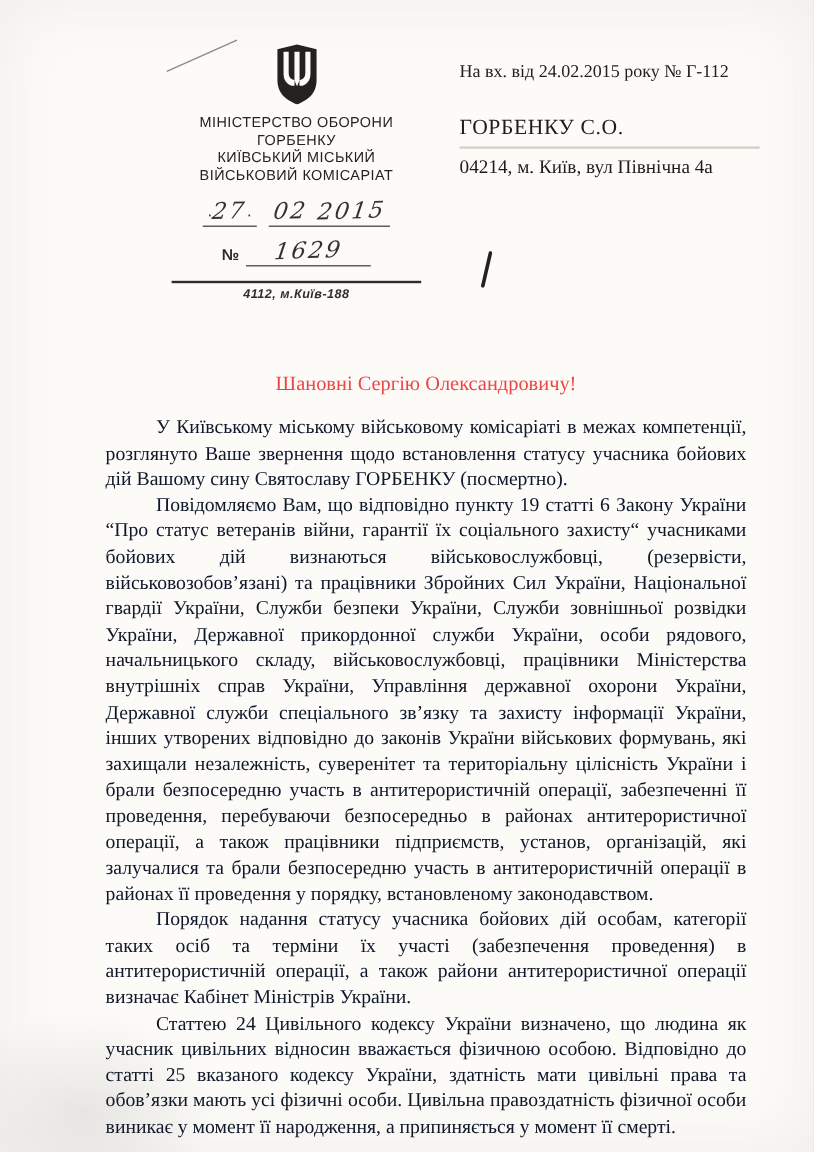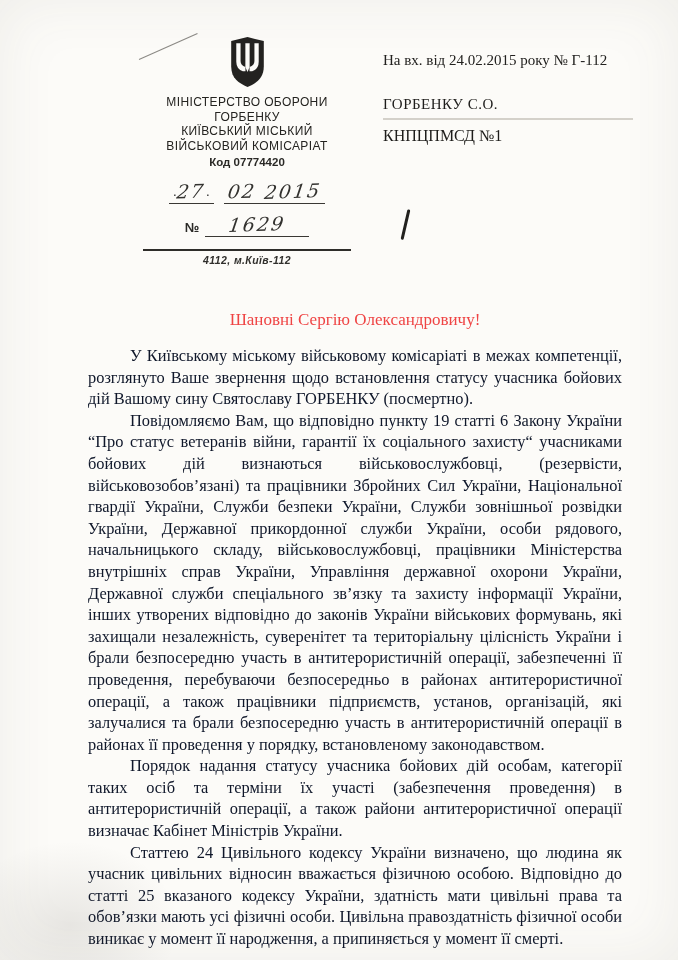--- a/index.html
+++ b/index.html
@@ -38,21 +38,21 @@
   .num-seg{min-width:96px;}
   .lh-rule{width:208px;margin:12px auto 3px;border-top:2.2px solid #2e2d2a;}
   .lh-address{font-size:10.5px;font-weight:bold;letter-spacing:.4px;color:#302f2c;font-style:italic;}
   
   .recipient{
     position:absolute;left:383px;top:52px;width:276px;
     font-family:"Liberation Serif",serif;
   }
   .incoming{font-size:15px;color:#22211f;}
   .rec-name{
-    font-size:15px;letter-spacing:.5px;margin-top:27px;
+    font-size:18px;letter-spacing:.5px;margin-top:27px;
     padding-bottom:5px;border-bottom:2px solid #d4d1ca;width:250px;
   }
   .rec-addr{font-size:16px;line-height:22.4px;margin-top:5px;}
   
   .pencil-mark{
     position:absolute;left:139px;top:59px;width:64px;height:0;
     border-top:1.5px solid #8a8884;transform:rotate(-24deg);transform-origin:left center;
   }
   .pen-stroke{
     position:absolute;left:404px;top:209px;width:2.6px;height:31px;
@@ -88,40 +88,39 @@
       <g fill="#fcfbf8">
         <path d="M7 7 h4.2 v17.5 q0 4.5 4.8 5.8 v4.4 h-2.6 q-6.4 -2.4 -6.4 -9.4 Z"></path>
         <path d="M29 7 h-4.2 v17.5 q0 4.5 -4.8 5.8 v4.4 h2.6 q6.4 -2.4 6.4 -9.4 Z"></path>
         <path d="M15.9 7 h4.2 v23.5 l-2.1 4.8 -2.1 -4.8 Z"></path>
       </g>
     </svg>
     <div class="org-line">МІНІСТЕРСТВО ОБОРОНИ</div>
     <div class="org-line">ГОРБЕНКУ</div>
     <div class="org-line">КИЇВСЬКИЙ МІСЬКИЙ</div>
     <div class="org-line">ВІЙСЬКОВИЙ КОМІСАРІАТ</div>
-    <div class="org-code">Код 07774420</div>
 
     <div class="date-row">
       <span class="u-seg day-seg"><span class="hand">27</span></span>
       <span class="u-seg"><span class="hand">02</span>&nbsp;&nbsp;<span class="hand">2015</span></span>
     </div>
 
     <div class="num-row">
       <span class="num-label">№</span>
       <span class="u-seg num-seg"><span class="hand">1629</span></span>
     </div>
 
     <div class="lh-rule"></div>
-    <div class="lh-address">4112, м.Київ-112</div>
+    <div class="lh-address">4112, м.Київ-188</div>
   </div>
 
   <div class="recipient">
     <div class="incoming">На вх. від 24.02.2015 року № Г-112</div>
     <div class="rec-name">ГОРБЕНКУ С.О.</div>
-    <div class="rec-addr">КНПЦПМСД №1</div>
+    <div class="rec-addr">04214, м. Київ, вул Північна 4а</div>
   </div>
 
   <div class="pen-stroke"></div>
 
   <div class="salutation">Шановні Сергію Олександровичу!</div>
 
   <div class="body-text">
     <p>У Київському міському військовому комісаріаті в межах компетенції, розглянуто Ваше звернення щодо встановлення статусу учасника бойових дій Вашому сину Святославу ГОРБЕНКУ (посмертно).</p>
     <p>Повідомляємо Вам, що відповідно пункту 19 статті 6 Закону України “Про статус ветеранів війни, гарантії їх соціального захисту“ учасниками бойових дій визнаються військовослужбовці, (резервісти, військовозобов’язані) та працівники Збройних Сил України, Національної гвардії України, Служби безпеки України, Служби зовнішньої розвідки України, Державної прикордонної служби України, особи рядового, начальницького складу, військовослужбовці, працівники Міністерства внутрішніх справ України, Управління державної охорони України, Державної служби спеціального зв’язку та захисту інформації України, інших утворених відповідно до законів України військових формувань, які захищали незалежність, суверенітет та територіальну цілісність України і брали безпосередню участь в антитерористичній операції, забезпеченні її проведення, перебуваючи безпосередньо в районах антитерористичної операції, а також працівники підприємств, установ, організацій, які залучалися та брали безпосередню участь в антитерористичній операції в районах її проведення у порядку, встановленому законодавством.</p>
     <p>Порядок надання статусу учасника бойових дій особам, категорії таких осіб та терміни їх участі (забезпечення проведення) в антитерористичній операції, а також райони антитерористичної операції визначає Кабінет Міністрів України.</p>

